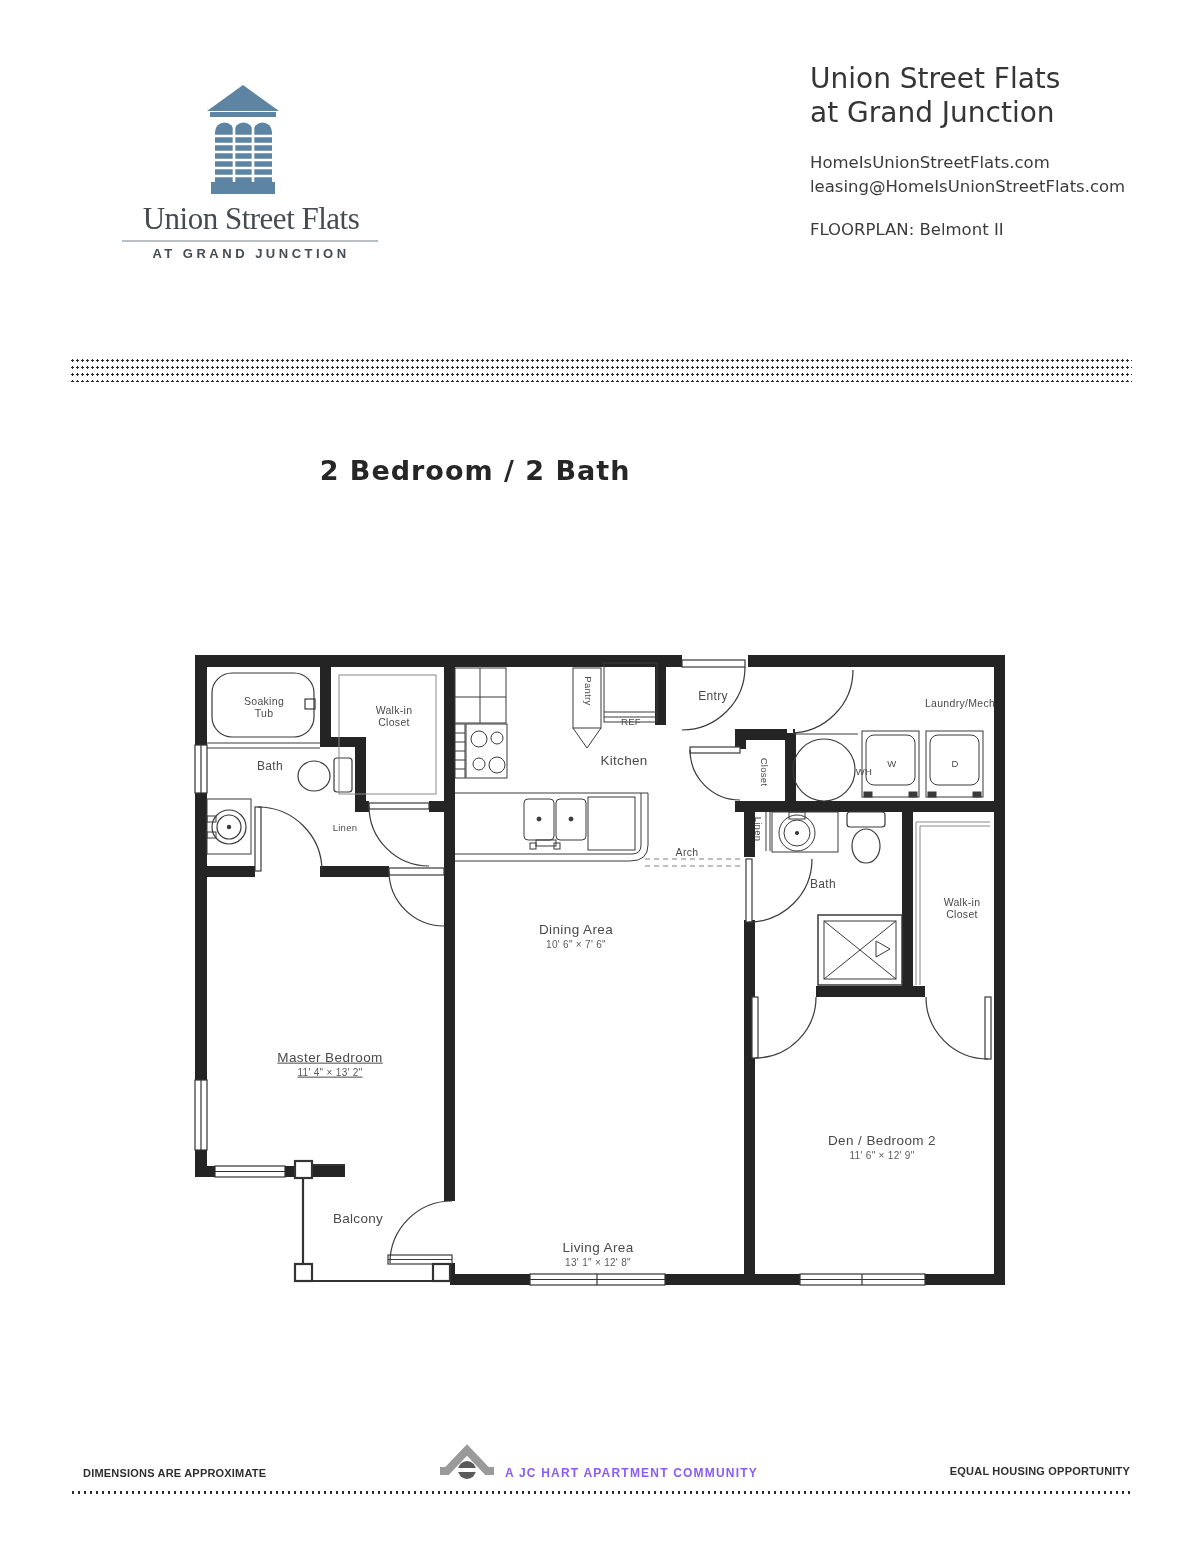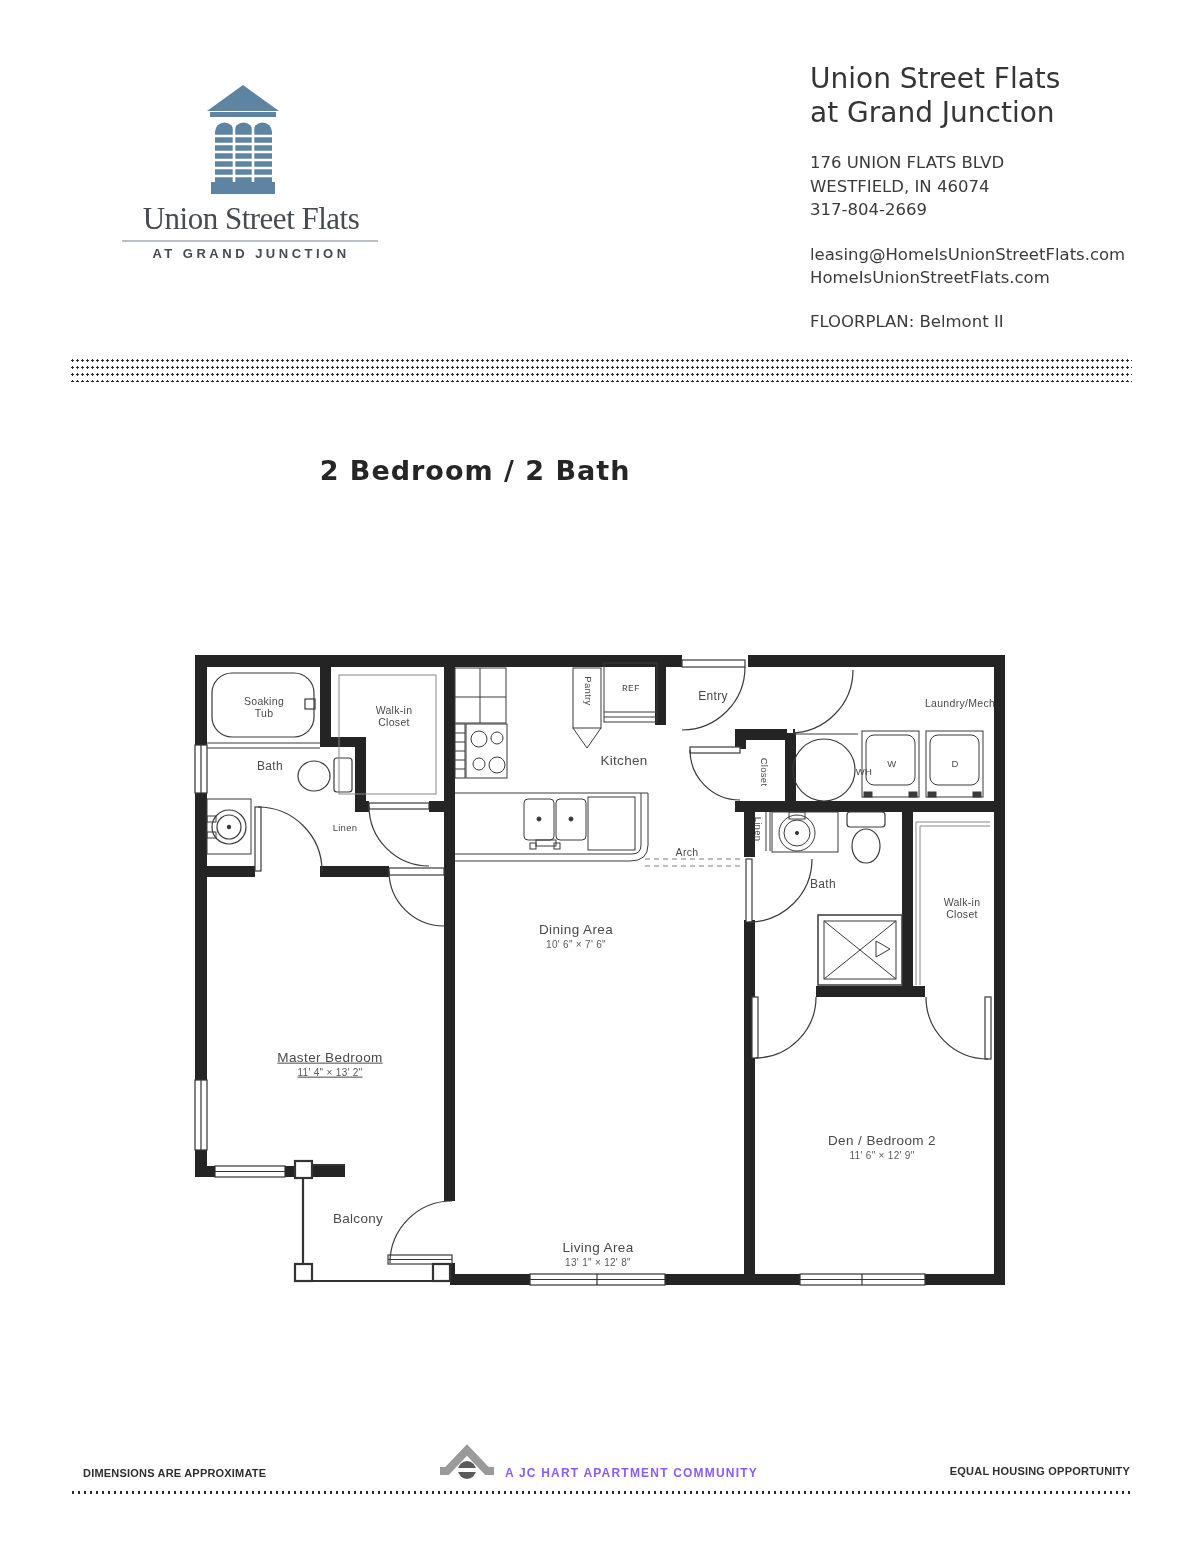--- a/index.html
+++ b/index.html
@@ -81,27 +81,22 @@
     <div id="logo-rule"></div>
     <div id="logo-tagline">AT GRAND JUNCTION</div>
   </div>
 
   <div id="prop-block">
     <div id="prop-name">
       <div>Union Street Flats</div>
       <div>at Grand Junction</div>
     </div>
     <div class="contact-group">
-      <div>176 UNION FLATS BLVD</div>
-      <div>WESTFIELD, IN 46074</div>
-      <div>317-804-2669</div>
-    </div>
-    <div class="contact-group">
+      <div>HomeIsUnionStreetFlats.com</div>
       <div>leasing@HomeIsUnionStreetFlats.com</div>
-      <div>HomeIsUnionStreetFlats.com</div>
     </div>
     <div id="floorplan-line">FLOORPLAN: Belmont II</div>
   </div>
 
   <div id="separator-top"></div>
 
   <div id="plan-title">2 Bedroom / 2 Bath</div>
 
   <svg id="plan-svg" viewBox="0 0 1200 1553">
 
@@ -322,21 +317,21 @@
   </svg>
 
   <div id="floorplan-labels">
       <div class="lbl small" style="left: 264px; top: 707px;">Soaking
 Tub</div>
       <div class="lbl med" style="left: 270px; top: 766px;">Bath</div>
       <div class="lbl small" style="left: 394px; top: 716px;">Walk-in
 Closet</div>
       <div class="lbl xs" style="left: 345px; top: 828px;">Linen</div>
       <div class="lbl xs" style="left: 588px; top: 691px; transform: translate(-50%, -50%) rotate(90deg);">Pantry</div>
-      <div class="lbl xs" style="left: 631px; top: 689px; font-family: Liberation Mono, monospace;">REF</div>
+      <div class="lbl xs" style="left: 631px; top: 722px;">REF</div>
       <div class="lbl lg" style="left: 624px; top: 761px;">Kitchen</div>
       <div class="lbl med" style="left: 713px; top: 696px;">Entry</div>
       <div class="lbl xs" style="left: 764px; top: 772px; transform: translate(-50%, -50%) rotate(90deg);">Closet</div>
       <div class="lbl xs" style="left: 824px; top: 772px; margin-left: 40px;">WH</div>
       <div class="lbl small" style="left: 920px; top: 703px; margin-left: 40px;">Laundry/Mech</div>
       <div class="lbl xs" style="left: 892px; top: 764px;">W</div>
       <div class="lbl xs" style="left: 955px; top: 764px;">D</div>
       <div class="lbl xs" style="left: 758px; top: 829px; transform: translate(-50%, -50%) rotate(90deg);">Linen</div>
       <div class="lbl med" style="left: 823px; top: 884px;">Bath</div>
       <div class="lbl small" style="left: 962px; top: 908px;">Walk-in

